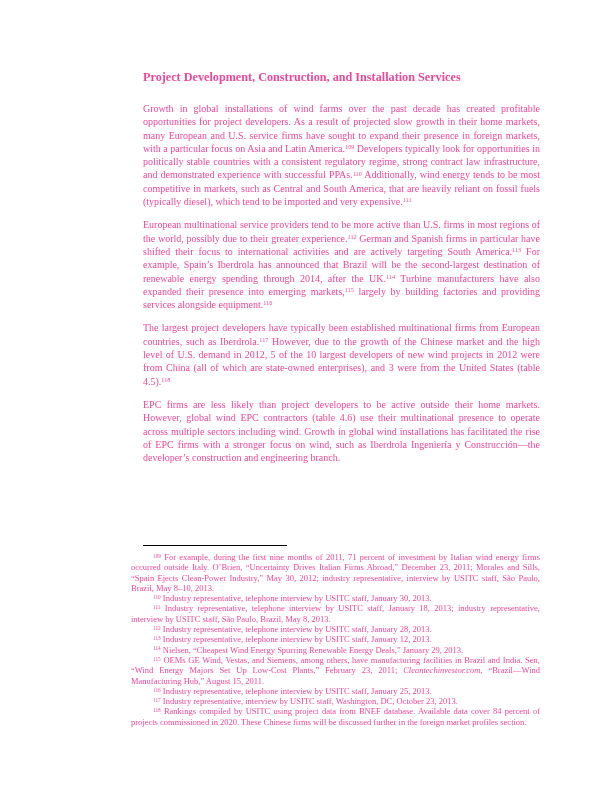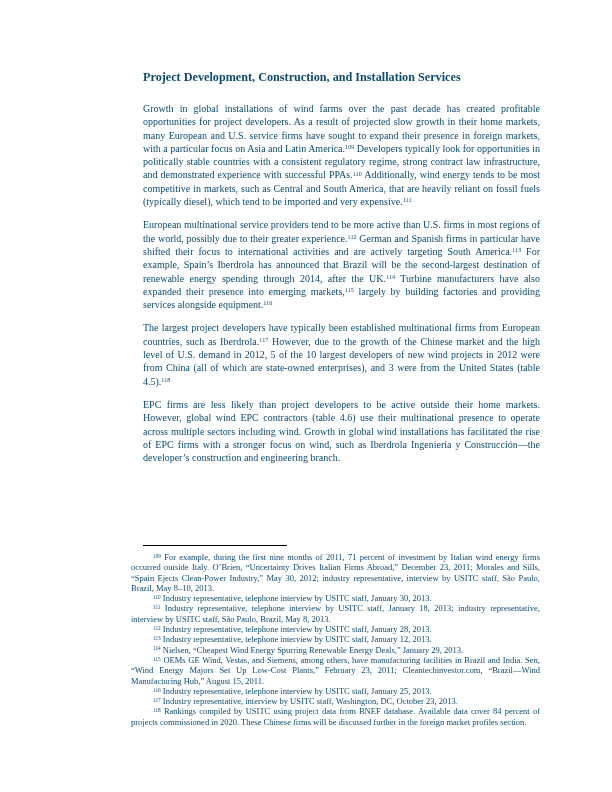--- a/index.html
+++ b/index.html
@@ -1,21 +1,21 @@
 <!DOCTYPE html>
 <html><head>
 <meta charset="utf-8">
 <style>
   html, body { margin: 0; padding: 0; background: #ffffff; }
   .page {
     position: relative;
     width: 612px;
     height: 792px;
     background: #ffffff;
-    color: #0c4a6e;
+    color: #ec4899;
     font-family: "Liberation Serif", serif;
     overflow: hidden;
   }
   .content {
     position: absolute;
     left: 143px;
     top: 70px;
     width: 397px;
   }
   .heading {
@@ -29,21 +29,21 @@
     line-height: 13.3px;
     text-align: justify;
     margin: 0 0 10px 0;
   }
   .sup {
     font-size: 0.62em;
     position: relative;
     top: -0.45em;
     line-height: 0;
   }
-  .it { }
+  .it { font-style: italic; }
   .footnotes {
     position: absolute;
     left: 131px;
     top: 545px;
     width: 409px;
   }
   .fn-sep {
     margin-left: 12px;
     width: 144px;
     height: 0;

